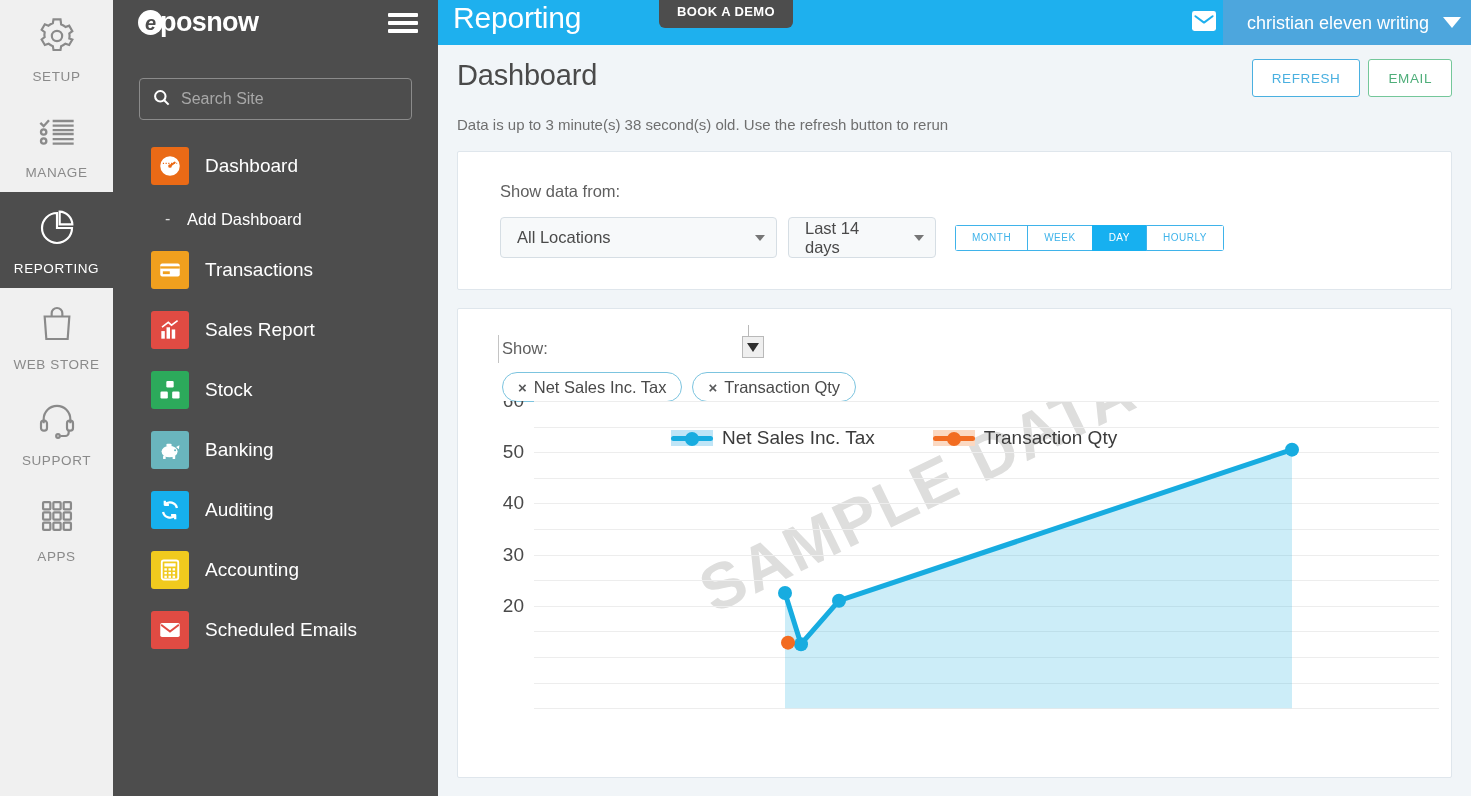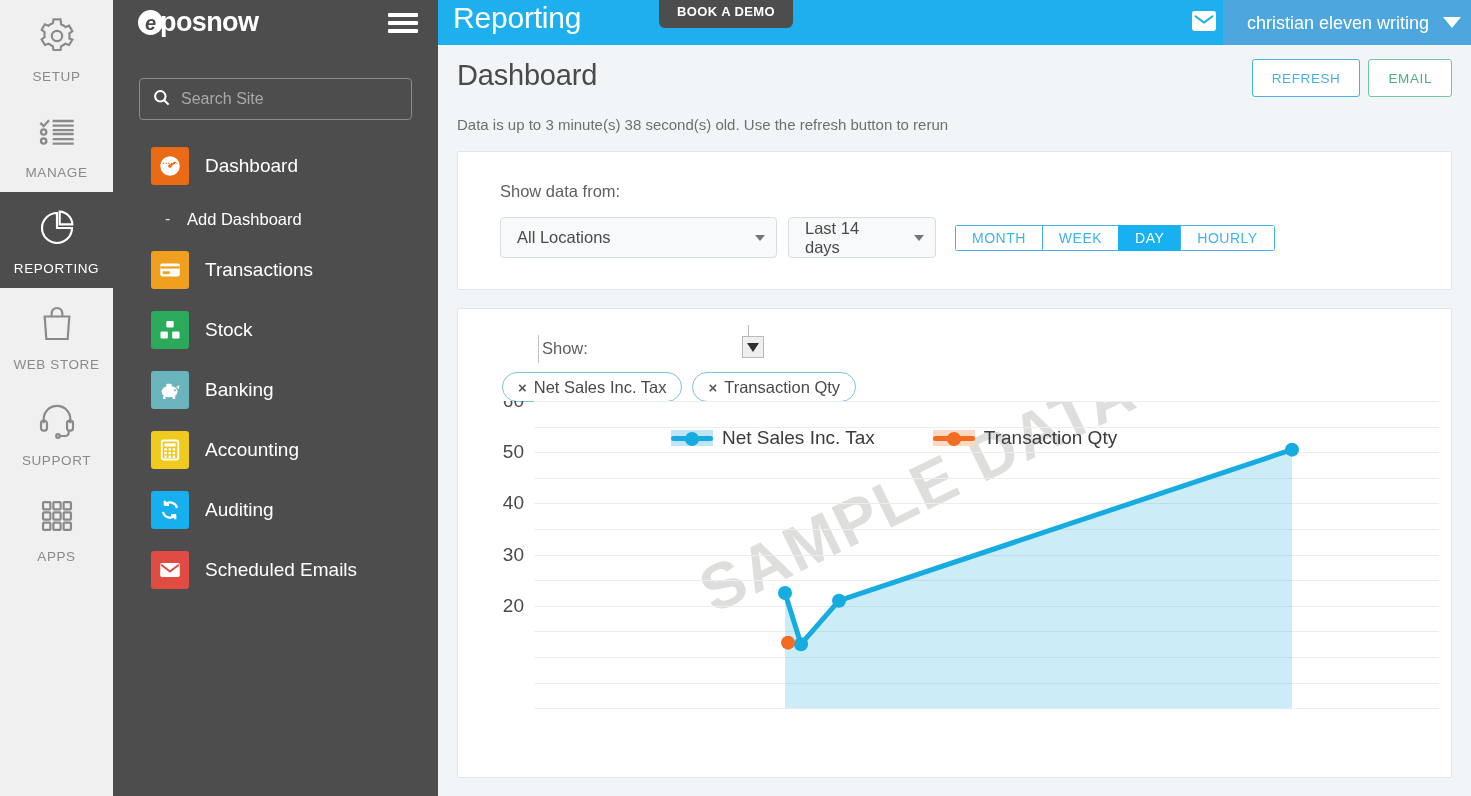--- a/index.html
+++ b/index.html
@@ -163,30 +163,30 @@
   #sel-location { width: 277px; margin-right: 11px; }
   #sel-range { width: 148px; margin-right: 19px; }
   .caret-sm {
     width: 0; height: 0; margin-left: 8px;
     border-left: 5px solid transparent; border-right: 5px solid transparent;
     border-top: 6px solid #555; opacity: .8;
   }
   #seg-group { display: flex; border-radius: 3px; overflow: hidden; }
   .seg {
     height: 26px; padding: 4px 16px; display: flex; align-items: center;
-    background: #ffffff; color: #3fb3ea; font-size: 14px; letter-spacing: 0.5px;
+    background: #ffffff; color: #3fb3ea; font-size: 10px; letter-spacing: 0.5px;
     border: 1px solid #3fb3ea; border-right: 0; cursor: pointer;
     font-family: "Liberation Sans", sans-serif;
   }
   .seg:last-child { border-right: 1px solid #3fb3ea; }
   .seg.active { background: #17b0f0; color: #ffffff; border-color: #17b0f0; }
 
   
   #chart-card { height: 470px; position: relative; padding: 30px 0 0 44px; }
-  #show-label { font-size: 16.5px; color: #5f5f5f; position: relative; margin-left: 40px; }
+  #show-label { font-size: 16.5px; color: #5f5f5f; position: relative; }
   #show-label::before {
     content: ""; position: absolute; left: -4px; top: -4px;
     width: 1px; height: 28px; background: #c4c4c4;
   }
   #show-dd-stem {
     position: absolute; left: 290px; top: 16px; width: 1px; height: 30px; background: #b9b9b9;
   }
   #show-dd-btn {
     position: absolute; left: 284px; top: 27px; width: 22px; height: 22px;
     background: #efefef; border: 1px solid #b9b9b9;
@@ -364,20 +364,31 @@
         <span class="nav-tile" style="background:#f0a01e">
           <svg width="26" height="26" viewBox="0 0 24 24">
               <rect x="3" y="6" width="18" height="12" rx="1.8" fill="#fff"></rect>
               <rect x="3" y="8.6" width="18" height="2.1" fill="#f0a01e"></rect>
               <rect x="5.4" y="13.2" width="6.4" height="2.6" fill="#f0a01e"></rect>
             </svg>
         </span>
         <span class="nav-label">Transactions</span>
       </div>
 
+      <div class="nav-item">
+        <span class="nav-tile" style="background:#e04b43">
+          <svg width="26" height="26" viewBox="0 0 24 24">
+              <rect x="4" y="13" width="3.2" height="7" fill="#fff"></rect>
+              <rect x="8.8" y="9.5" width="3.2" height="10.5" fill="#fff"></rect>
+              <rect x="13.6" y="11.5" width="3.2" height="8.5" fill="#fff"></rect>
+              <path d="M4.6 9.4L10.4 5l3 2.6L19 3.4" stroke="#fff" stroke-width="1.5" fill="none"></path>
+            </svg>
+        </span>
+        <span class="nav-label">Sales Report</span>
+      </div>
 
       <div class="nav-item">
         <span class="nav-tile" style="background:#2caa5b">
           <svg width="26" height="26" viewBox="0 0 24 24">
               <rect x="8.6" y="3.6" width="6.8" height="6" rx="1.1" fill="#fff"></rect>
               <rect x="3.2" y="13.4" width="6.8" height="6.4" rx="1.1" fill="#fff"></rect>
               <rect x="14" y="13.4" width="6.8" height="6.4" rx="1.1" fill="#fff"></rect>
             </svg>
         </span>
         <span class="nav-label">Stock</span>
@@ -391,20 +402,32 @@
                 <ellipse cx="11.6" cy="13.4" rx="7.4" ry="5.4"></ellipse>
                 <path d="M17.6 9.2l3.1-1.5-.5 3.6z"></path>
                 <rect x="5.6" y="17.4" width="2.4" height="3" rx="0.6"></rect>
                 <rect x="14.4" y="17.4" width="2.4" height="3" rx="0.6"></rect>
                 <rect x="8.6" y="6.2" width="5" height="2.4" rx="1.2"></rect>
               </g>
               <circle cx="16.7" cy="12.3" r="0.95" fill="#6ab5bd"></circle>
             </svg>
         </span>
         <span class="nav-label">Banking</span>
+      </div>
+
+      <div class="nav-item">
+        <span class="nav-tile" style="background:#16b0ee">
+          <svg width="26" height="26" viewBox="0 0 24 24" fill="none" stroke="#fff" stroke-width="2.1">
+              <path d="M18.4 10.2a6.6 6.6 0 0 0-11.3-3.1"></path>
+              <path d="M5.6 13.8a6.6 6.6 0 0 0 11.3 3.1"></path>
+              <path d="M7.2 3.4v3.8h3.8" stroke-linejoin="round"></path>
+              <path d="M16.8 20.6v-3.8h-3.8" stroke-linejoin="round"></path>
+            </svg>
+        </span>
+        <span class="nav-label">Auditing</span>
       </div>
 
       <div class="nav-item">
         <span class="nav-tile" style="background:#f0ca1e">
           <svg width="26" height="26" viewBox="0 0 24 24">
               <rect x="4.4" y="3.2" width="15.2" height="17.6" rx="1.8" fill="none" stroke="#fff" stroke-width="1.7"></rect>
               <rect x="6.8" y="5.8" width="10.4" height="3" fill="#fff"></rect>
               <g fill="#fff">
                 <rect x="6.8" y="10.4" width="2.3" height="2.1"></rect>
                 <rect x="10.6" y="10.4" width="2.3" height="2.1"></rect>
@@ -412,32 +435,20 @@
                 <rect x="6.8" y="13.8" width="2.3" height="2.1"></rect>
                 <rect x="10.6" y="13.8" width="2.3" height="2.1"></rect>
                 <rect x="14.4" y="13.8" width="2.3" height="2.1"></rect>
                 <rect x="6.8" y="17.2" width="2.3" height="2.1"></rect>
                 <rect x="10.6" y="17.2" width="2.3" height="2.1"></rect>
                 <rect x="14.4" y="17.2" width="2.3" height="2.1"></rect>
               </g>
             </svg>
         </span>
         <span class="nav-label">Accounting</span>
-      </div>
-
-      <div class="nav-item">
-        <span class="nav-tile" style="background:#16b0ee">
-          <svg width="26" height="26" viewBox="0 0 24 24" fill="none" stroke="#fff" stroke-width="2.1">
-              <path d="M18.4 10.2a6.6 6.6 0 0 0-11.3-3.1"></path>
-              <path d="M5.6 13.8a6.6 6.6 0 0 0 11.3 3.1"></path>
-              <path d="M7.2 3.4v3.8h3.8" stroke-linejoin="round"></path>
-              <path d="M16.8 20.6v-3.8h-3.8" stroke-linejoin="round"></path>
-            </svg>
-        </span>
-        <span class="nav-label">Auditing</span>
       </div>
 
       <div class="nav-item">
         <span class="nav-tile" style="background:#e04b43">
           <svg width="26" height="26" viewBox="0 0 24 24">
               <rect x="3" y="5.6" width="18" height="12.8" rx="1.6" fill="#fff"></rect>
               <path d="M4.4 7.6L12 13.4l7.6-5.8" stroke="#e04b43" stroke-width="1.9" fill="none" stroke-linecap="round"></path>
             </svg>
         </span>
         <span class="nav-label">Scheduled Emails</span>

